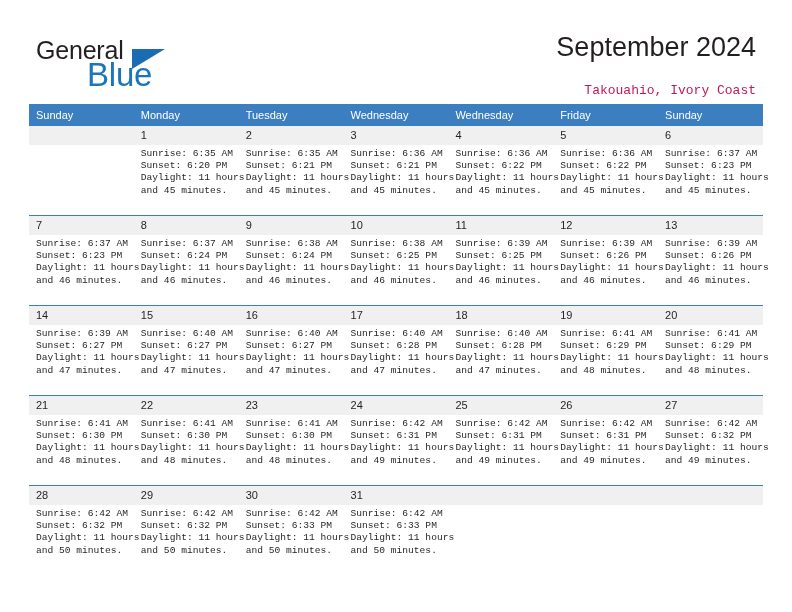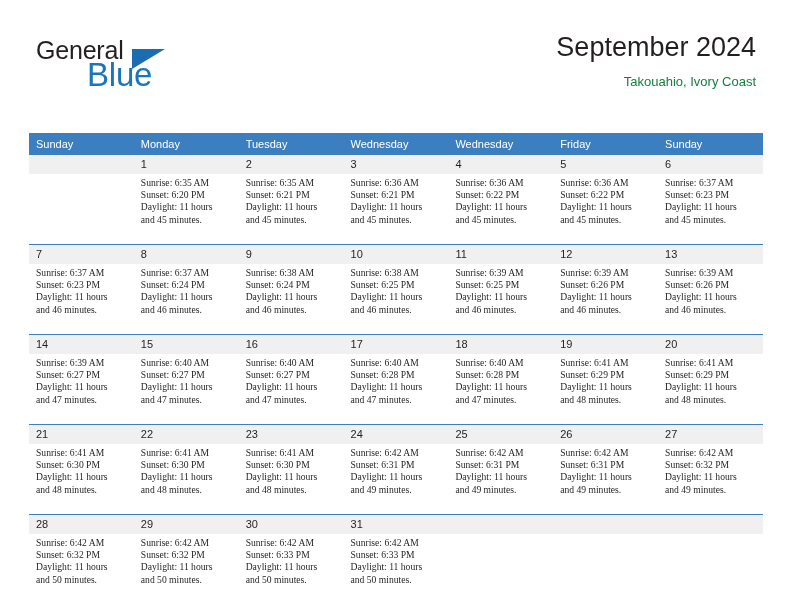--- a/index.html
+++ b/index.html
@@ -72,37 +72,36 @@
     text-align: right;
   }
   .cal-title {
     font-size: 27px;
     color: #231f20;
     font-family: "Liberation Sans", sans-serif;
     line-height: 34px;
     white-space: nowrap;
   }
   .cal-subtitle {
-    margin-top: 10px;
+    margin-top: 19px;
     font-size: 13px;
-    color: #15803d;
-    font-family: Liberation Sans, sans-serif;
+    color: #be185d;
+    font-family: Liberation Mono, monospace;
     line-height: 16px;
     white-space: nowrap;
   }
 
   
   .calendar {
     position: absolute;
     left: 29px;
     top: 104px;
     width: 734px;
     border-collapse: collapse;
     table-layout: fixed;
-    margin-top: 29px;
   }
   .calendar col {
     width: 104.85px;
   }
   thead th {
     background: #3c7fc1;
     color: #ffffff;
     font-size: 11px;
     font-weight: normal;
     text-align: left;
@@ -135,21 +134,21 @@
     font-family: "Liberation Sans", sans-serif;
   }
   .daynum.blank {
     color: transparent;
   }
   .details {
     padding: 3px 4px 0 7px;
     font-size: 9.6px;
     line-height: 12.2px;
     color: #231f20;
-    font-family: Liberation Serif, serif;
+    font-family: Liberation Mono, monospace;
   }
   .details div {
     white-space: nowrap;
   }
   td.empty .daynum {
     background: #f0f0f0;
   }
 </style>
 </head>
 <body>

